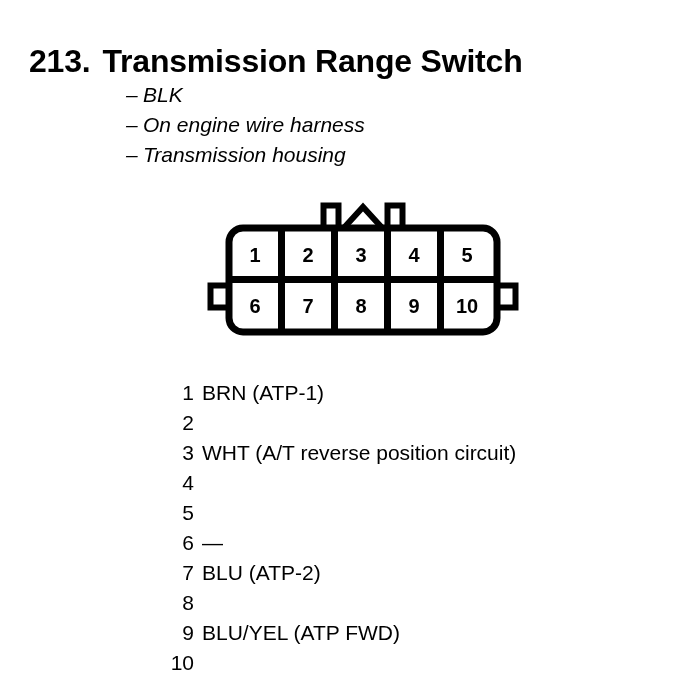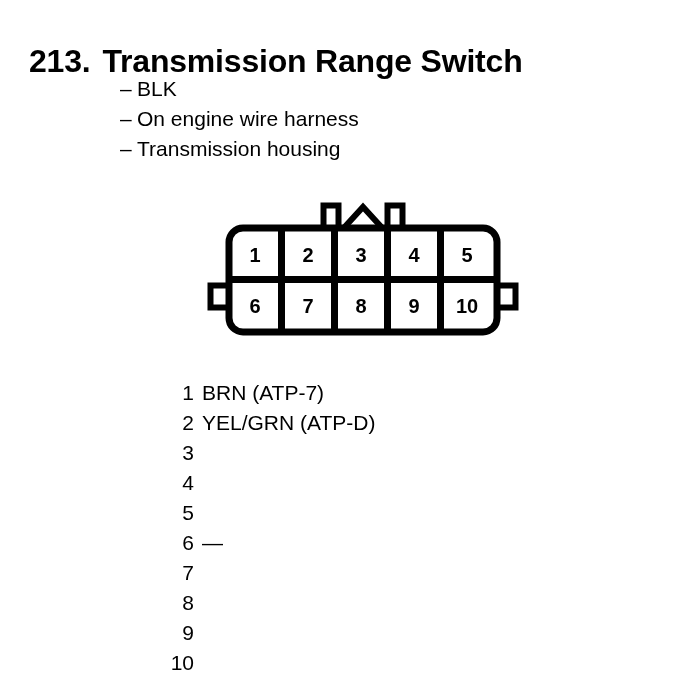--- a/index.html
+++ b/index.html
@@ -32,22 +32,23 @@
   .page-title .title-num {
     margin-right: 12px;
   }
 
   
   .spec-list {
     position: absolute;
     left: 120px;
     top: 74px;
     list-style: none;
-    margin: 0;
+    margin: 6px;
     padding: 0;
+    font-style: italic;
   }
   .spec-list li {
     font-size: 21px;
     line-height: 30px;
     white-space: nowrap;
   }
   .spec-list li .dash {
     display: inline-block;
     width: 17px;
   }
@@ -150,44 +151,46 @@
     <text class="pin-num" x="105" y="110">7</text>
     <text class="pin-num" x="158" y="110">8</text>
     <text class="pin-num" x="211" y="110">9</text>
     <text class="pin-num" x="264" y="110">10</text>
   </svg>
 </div>
 
 <div class="pin-legend">
   <div class="pin-row">
     <span class="pin-index">1</span>
-    <span class="pin-desc">BRN (ATP-7)</span>
+    <span class="pin-desc">BRN (ATP-1)</span>
   </div>
   <div class="pin-row">
     <span class="pin-index">2</span>
-    <span class="pin-desc">YEL/GRN (ATP-D)</span>
   </div>
   <div class="pin-row">
     <span class="pin-index">3</span>
+    <span class="pin-desc">WHT (A/T reverse position circuit)</span>
   </div>
   <div class="pin-row">
     <span class="pin-index">4</span>
   </div>
   <div class="pin-row">
     <span class="pin-index">5</span>
   </div>
   <div class="pin-row">
     <span class="pin-index">6</span>
     <span class="pin-desc">—</span>
   </div>
   <div class="pin-row">
     <span class="pin-index">7</span>
+    <span class="pin-desc">BLU (ATP-2)</span>
   </div>
   <div class="pin-row">
     <span class="pin-index">8</span>
   </div>
   <div class="pin-row">
     <span class="pin-index">9</span>
+    <span class="pin-desc">BLU/YEL (ATP FWD)</span>
   </div>
   <div class="pin-row">
     <span class="pin-index">10</span>
   </div>
 </div>
 
 </body></html>

